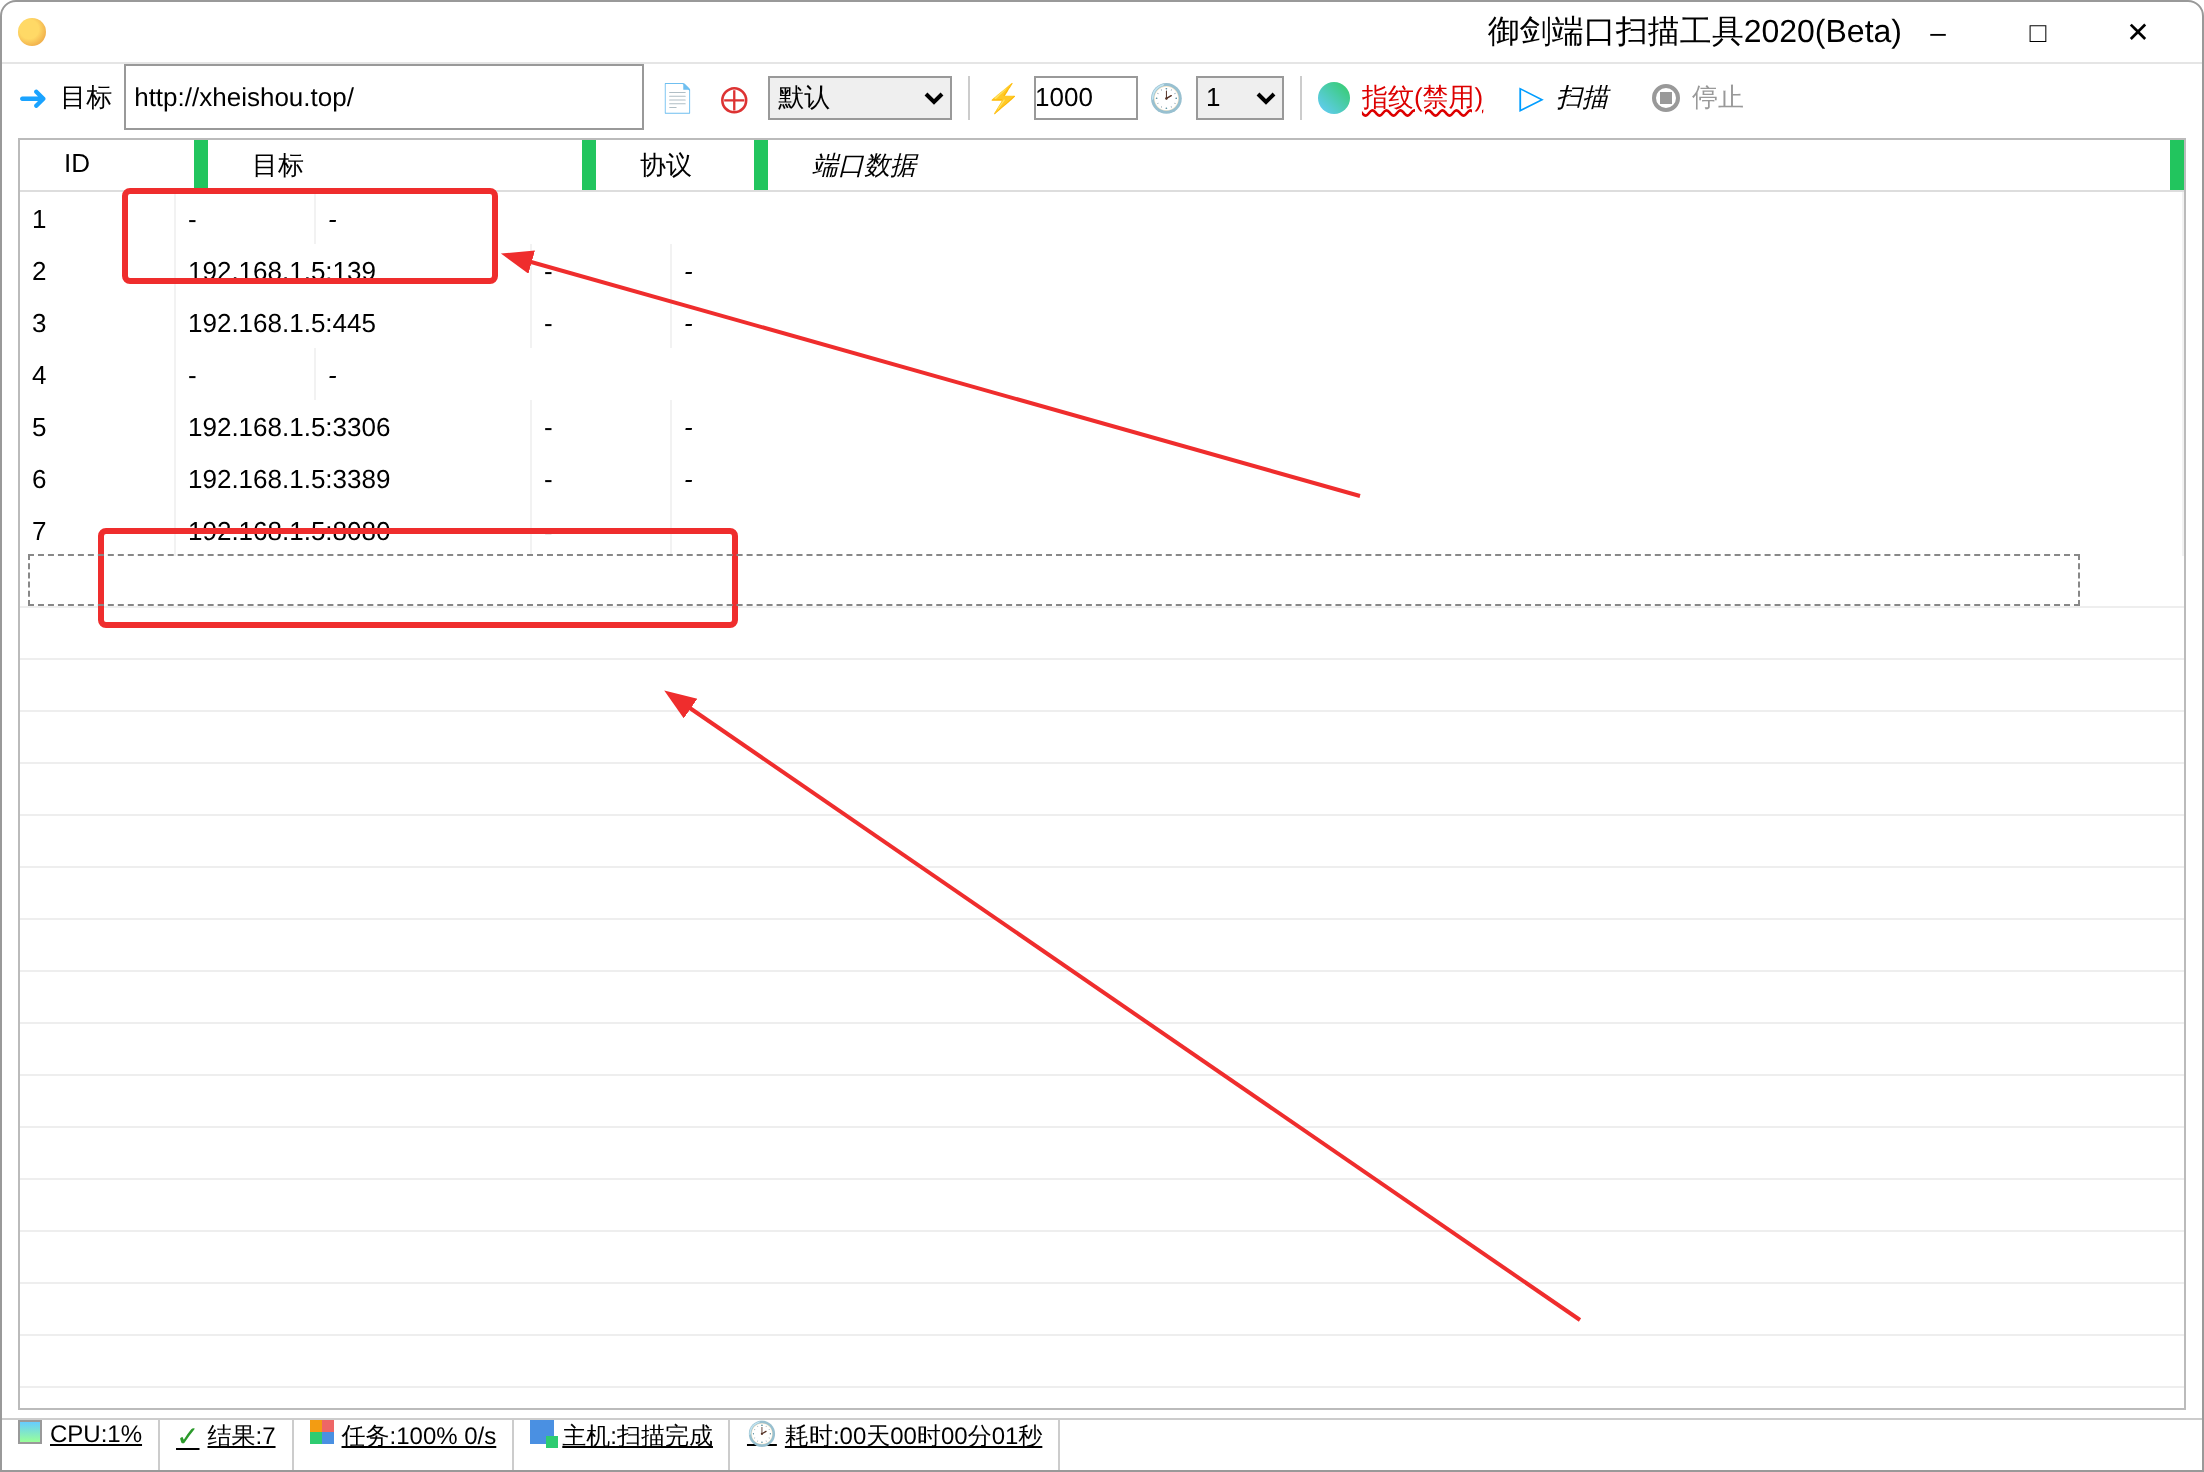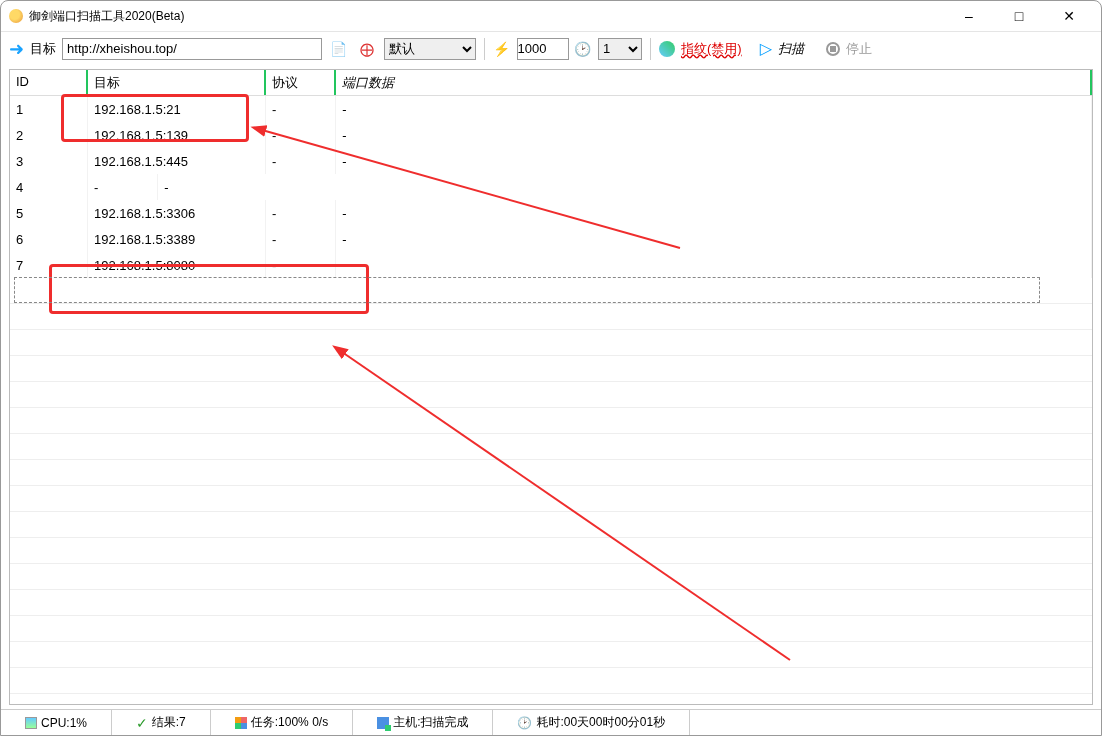--- a/index.html
+++ b/index.html
@@ -1,66 +1,66 @@
 <!DOCTYPE html>
 <html><head>
 <meta charset="utf-8">
 <style>
 * { box-sizing: border-box; margin: 0; padding: 0; }
 body { font-family: "Microsoft YaHei", sans-serif; font-size: 13px; background: #fff; width: 1102px; height: 736px; overflow: hidden; position: relative; }
 .window { width: 1102px; height: 736px; border: 1px solid #999; border-radius: 8px 8px 0 0; background: #fff; display: flex; flex-direction: column; }
 
 .titlebar { height: 30px; display: flex; align-items: center; padding: 0 8px; }
 .titlebar .app-icon { width: 14px; height: 14px; border-radius: 50%; background: radial-gradient(circle at 40% 40%, #ffd966 40%, #e69138); margin-right: 6px; }
-.titlebar .title { flex: 1; font-size: 12px; }
+.titlebar .title { flex: 1; font-size: 16px; text-align: right; }
 .titlebar .win-btns { display: flex; gap: 14px; padding-right: 6px; }
 .titlebar .win-btn { width: 36px; height: 24px; display: flex; align-items:center; justify-content:center; font-size:14px; cursor:pointer; }
 
 .toolbar { height: 34px; display: flex; align-items: center; padding: 0 8px; gap: 6px; border-top:1px solid #e5e5e5;}
 .toolbar .arrow-icon { color: #1aa3ff; font-size: 18px; }
 .toolbar .lbl { font-size: 13px; }
-.toolbar input.url { flex: 0 0 260px; height: 22px; border: 1px solid #999; padding: 0 4px; font-size: 13px; }
+.toolbar input.url { flex: 0 0 260px; height: 33px; border: 1px solid #999; padding: 0 4px; font-size: 13px; }
 .toolbar .icon-btn { width: 22px; height: 22px; display:flex; align-items:center; justify-content:center; border:1px solid transparent; cursor:pointer; }
 .toolbar select { height: 22px; border:1px solid #999; font-size:13px; }
 .toolbar .sep { width:1px; height:22px; background:#ccc; margin:0 2px; }
 .toolbar input.num { width: 52px; height:22px; border:1px solid #999; text-align:left; font-size:13px; }
 .toolbar .link-danger { color:#d00; text-decoration: underline wavy #d00; cursor:pointer; }
 .toolbar .play-icon { color:#009dff; font-size:16px; }
 .toolbar .stop-icon { width:14px;height:14px;border:2px solid #999;border-radius:50%;display:inline-flex;align-items:center;justify-content:center; }
 .toolbar .stop-icon::after{content:"";width:6px;height:6px;background:#999;}
 .toolbar .disabled { color:#999; }
 .toolbar .bolt{color:#f5b800;font-size:14px;}
 .toolbar .clock{color:#009dff;font-size:14px;}
 .toolbar .copy-icon{color:#777;font-size:14px;}
 .toolbar .target-icon{color:#d33;font-size:14px;}
 .toolbar .wave-icon{width:16px;height:16px;background:linear-gradient(45deg,#6cf,#3c6);border-radius:50%;}
 
 .content { flex:1; padding:4px 8px 4px 8px; overflow:hidden; }
 .grid { width:100%; height:100%; border:1px solid #bbb; position:relative; overflow:hidden; background:#fff; }
 .grid-head { display:flex; height:26px; background:#fff; border-bottom:1px solid #ddd; font-size:13px; }
-.grid-head .th { padding:4px 6px; border-right:2px solid #22c55e; }
+.grid-head .th { padding:4px 6px; border-right:7px solid #22c55e;margin-left:16px; }
 .grid-body { position:relative; }
 .grid-row { display:flex; height:26px; align-items:center; font-size:13px; }
 .grid-row:nth-child(odd){ background:#fff; }
 .grid-row .td { padding:0 6px; border-right:1px solid #f2f2f2; height:100%; display:flex; align-items:center; }
 .col-id { width:78px; }
 .col-target { width:178px; }
 .col-proto { width:70px; }
 .col-data { flex:1;font-style:italic; }
 
 .grid-lines { position:absolute; left:0; right:0; top:208px; bottom:0; background:repeating-linear-gradient(to bottom, transparent 0 25px, #eee 25px 26px); pointer-events:none;}
 
 .hl-box1 { position:absolute; left:61px; top:94px; width:188px; height:48px; border:3px solid #ef2d2d; border-radius:4px; pointer-events:none; }
 .hl-box2 { position:absolute; left:49px; top:264px; width:320px; height:50px; border:3px solid #ef2d2d; border-radius:4px; pointer-events:none; }
 .dashed-row { position:absolute; left:14px; top:277px; right:62px; height:26px; border:1px dashed #888; pointer-events:none; }
 
 .arrow-ann{position:absolute;pointer-events:none;}
 
 .statusbar { height:26px; border-top:1px solid #ccc; display:flex; align-items:center; font-size:12px; }
-.statusbar .cell { padding:0 24px; height:100%; display:flex; align-items:center; gap:4px; border-right:1px solid #ccc; }
+.statusbar .cell { padding:0 8px; height:100%; display:flex; gap:4px; border-right:1px solid #ccc;text-decoration:underline; }
 .statusbar .cpu-sq{width:12px;height:12px;border:1px solid #999;background:linear-gradient(#6cf,#9f9);}
 .statusbar .chk{color:#2b9a2b;font-size:14px;}
 .statusbar .grid-ico{width:12px;height:12px;background:conic-gradient(#e66 0 25%,#4a90e2 25% 50%,#2ecc71 50% 75%,#f39c12 75% 100%);}
 .statusbar .host-ico{width:12px;height:12px;background:#4a90e2;position:relative;}
 .statusbar .host-ico::after{content:"";position:absolute;right:-2px;bottom:-2px;width:6px;height:6px;background:#2ecc71;}
 .statusbar .clock2{color:#4a90e2;}
 </style>
 </head>
 <body>
 
@@ -107,21 +107,20 @@
     <div class="grid">
       <div class="grid-head">
         <div class="th col-id">ID</div>
         <div class="th col-target">目标</div>
         <div class="th col-proto">协议</div>
         <div class="th col-data">端口数据</div>
       </div>
       <div class="grid-body" id="grid-body">
           <div class="grid-row">
             <div class="td col-id">1</div>
-            <div class="td col-target">192.168.1.5:21</div>
             <div class="td col-proto">-</div>
             <div class="td col-data">-</div>
           </div>
           <div class="grid-row">
             <div class="td col-id">2</div>
             <div class="td col-target">192.168.1.5:139</div>
             <div class="td col-proto">-</div>
             <div class="td col-data">-</div>
           </div>
           <div class="grid-row">

